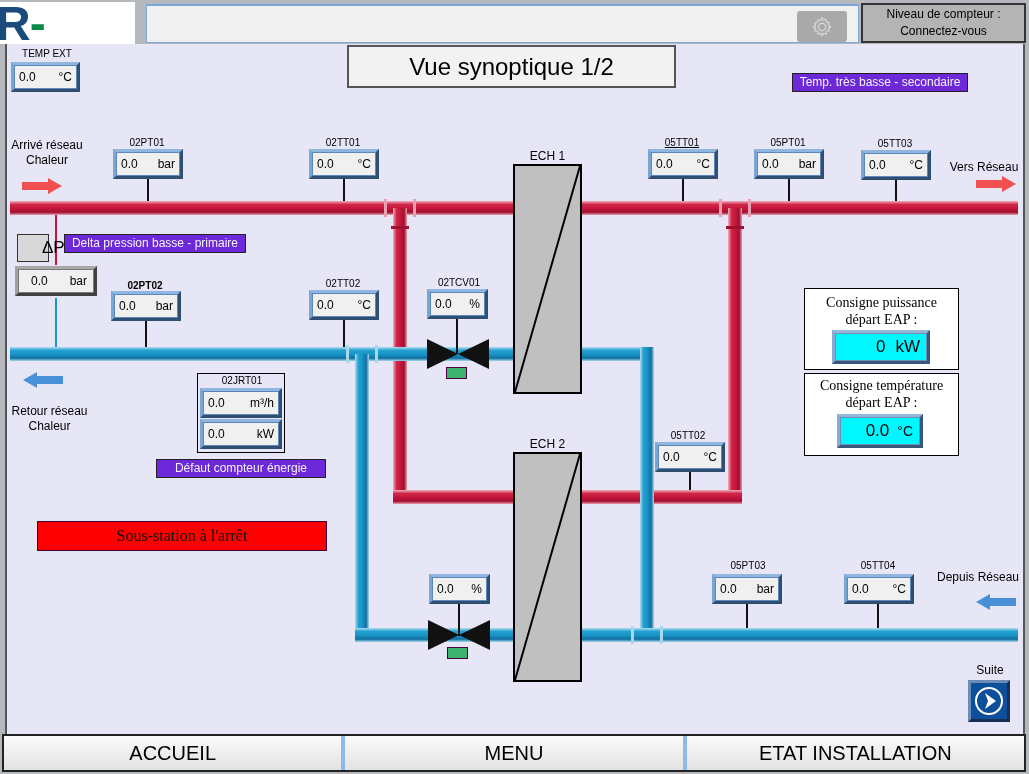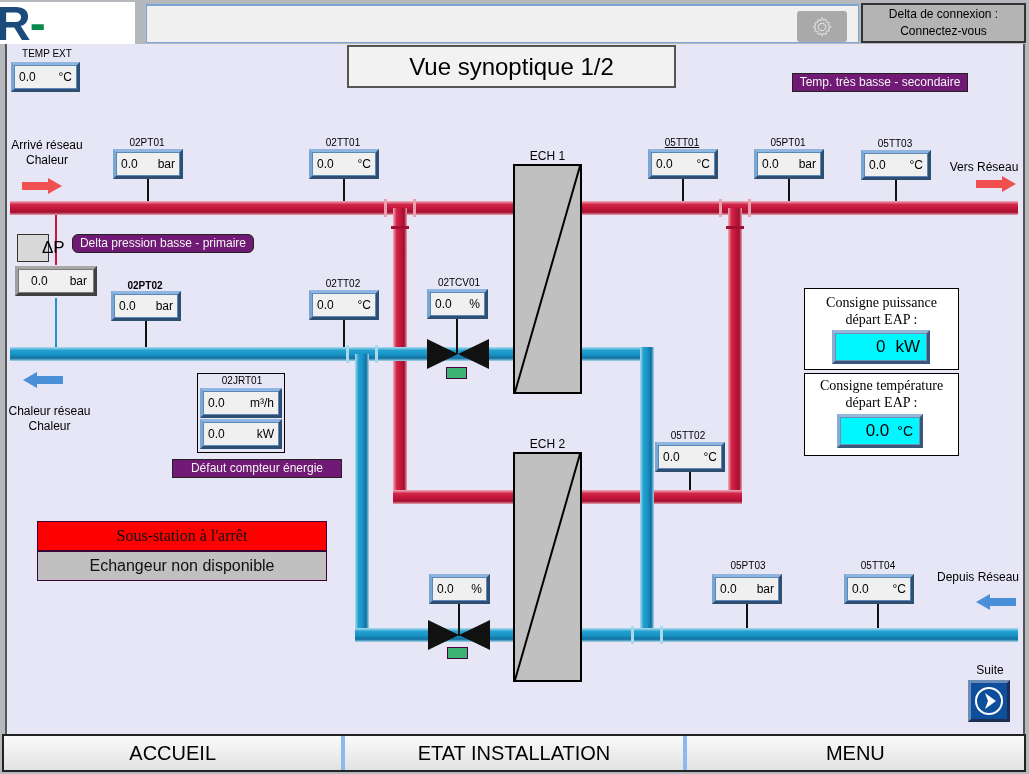--- a/index.html
+++ b/index.html
@@ -11,21 +11,21 @@
   #topbar { position: absolute; left: 146px; top: 4px; width: 713px; height: 39px; background: #f0f0f0; border: 1px solid #7aa7d8; border-top: 2px solid #7aa7d8; }
   #gear { position: absolute; left: 797px; top: 11px; width: 50px; height: 31px; background: #a9a9a9; border-radius: 3px; display:flex; align-items:center; justify-content:center; }
   #conn { position: absolute; left: 861px; top: 3px; width: 165px; height: 40px; background: #b4b4b4; border: 2px solid #333; text-align: center; font-size: 12px; color: #000; line-height: 17px; padding-top: 1px; }
   #panel { position: absolute; left: 5px; top: 44px; width: 1020px; height: 690px; background: #e6e6f7; border-left: 2px solid #555; border-right: 2px solid #555; }
   .abs { position: absolute; }
   .tag { position: absolute; font-size: 10px; color: #000; text-align: center; width: 80px; }
   .gauge { position: absolute; height: 30px; background: #5b88b8; border-top: 3px solid #8fb6e0; border-left: 3px solid #7aa6d4; border-right: 3px solid #2f4f72; border-bottom: 3px solid #2f4f72; }
   .gauge .inner { position: absolute; left: 1px; top: 1px; right: 1px; bottom: 1px; background: #f0f0f0; font-size: 12px; color: #000; display: flex; justify-content: space-between; align-items: center; padding: 0 4px; }
   .gauge.grey { background: #7a7a7a; border-top-color: #a8a8a8; border-left-color: #a0a0a0; border-right-color: #404040; border-bottom-color: #404040; }
   .stem { position: absolute; width: 2px; background: #111; }
-  .alarm { position: absolute; height: 19px; background: #701a75; border: 1px solid #222; color: #f4f4f4; font-size: 12px; text-align: center; line-height: 17px; white-space: nowrap; overflow: hidden; }
+  .alarm { position: absolute; height: 19px; background: #6d28d9; border: 1px solid #222; color: #f4f4f4; font-size: 12px; text-align: center; line-height: 17px; white-space: nowrap; overflow: hidden; }
   #title { position: absolute; left: 347px; top: 45px; width: 329px; height: 43px; background: #f2f2f2; border: 2px solid #555; font-size: 24px; text-align: center; line-height: 40px; color: #000; }
   .lbl { position: absolute; font-size: 12px; color: #000; text-align: center; line-height: 15px; }
   .ech { position: absolute; width: 69px; background: #c0c0c0; border: 2px solid #000; }
   .ech-label { position: absolute; font-size: 12px; width: 69px; text-align: center; }
   .consigne { position: absolute; background: #fff; border: 1px solid #000; text-align: center; font-size: 14px; line-height: 17px; color: #000; font-family: Liberation Serif, serif; }
   .cyan { position: absolute; background: #6b8fb5; border-top: 3px solid #95b7dc; border-left: 3px solid #88acd4; border-right: 3px solid #3a5779; border-bottom: 3px solid #3a5779; }
   .cyan .inner { position:absolute; left:1px; right:1px; top:1px; bottom:1px; background:#00f7ff; display:flex; align-items:center; justify-content:flex-end; padding-right:6px; font-size:17px; color:#000; }
   .status { position: absolute; left: 37px; width: 290px; height: 30px; border: 1px solid #3a003a; text-align: center; font-size: 16px; line-height: 28px; color: #111; }
   #bottombar { position: absolute; left: 2px; top: 734px; width: 1024px; height: 38px; display: flex; border: 2px solid #222; background: #f3f3f3; }
   .navbtn { flex: 1; text-align: center; font-size: 20px; line-height: 34px; color: #000; background: linear-gradient(#fafafa, #e2e2e2); border-right: 4px solid #8cbaf0; }
@@ -42,21 +42,21 @@
       <span><span class="r" style="position: static; font-size: inherit;">R</span><span style="position: static; font-size: inherit;">-CUE</span></span>
     </div>
   <div id="topbar"></div>
   <div id="gear">
     <svg width="22" height="22" viewBox="0 0 24 24">
         <circle cx="12" cy="12" r="4" fill="none" stroke="#ddd" stroke-width="1.2"></circle>
         <path d="M12 2l1.5 2.5 2.8-.8.6 2.9 2.9.6-.8 2.8L21.5 12l-2.5 1.5.8 2.8-2.9.6-.6 2.9-2.8-.8L12 21.5l-1.5-2.5-2.8.8-.6-2.9-2.9-.6.8-2.8L2.5 12 5 10.5l-.8-2.8 2.9-.6.6-2.9 2.8.8z" fill="none" stroke="#ddd" stroke-width="1.2"></path>
       </svg>
   </div>
   <div id="conn">
-    <div>Delta de connexion :</div>
+    <div>Niveau de compteur :</div>
     <div>Connectez-vous</div>
   </div>
 
   <div id="panel"></div>
 
   <svg class="abs" style="left:0;top:0;" width="1029" height="774">
     <defs>
       <linearGradient id="hotH" x1="0" y1="0" x2="0" y2="1">
         <stop offset="0" stop-color="#f0b0c0"></stop>
           <stop offset="0.25" stop-color="#d02848"></stop>
@@ -128,39 +128,39 @@
 
   <div class="lbl" style="left:2px;top:138px;width:90px;">
     <div>Arrivé réseau</div>
       <div>Chaleur</div>
   </div>
   <svg class="arrow" style="left:22px;top:178px;" width="40" height="16">
       <polygon points="0,4 26,4 26,0 40,8 26,16 26,12 0,12" fill="#f05050"></polygon>
     </svg>
 
   <div class="lbl" style="left:2px;top:404px;width:95px;">
-    <div>Chaleur réseau</div>
+    <div>Retour réseau</div>
       <div>Chaleur</div>
   </div>
   <svg class="arrow" style="left:23px;top:372px;" width="40" height="16">
       <polygon points="40,4 14,4 14,0 0,8 14,16 14,12 40,12" fill="#4a90d9"></polygon>
     </svg>
 
   <div class="lbl" style="left:944px;top:160px;width:80px;">Vers Réseau</div>
   <svg class="arrow" style="left:976px;top:176px;" width="40" height="16">
       <polygon points="0,4 26,4 26,0 40,8 26,16 26,12 0,12" fill="#f05050"></polygon>
     </svg>
 
   <div class="lbl" style="left:930px;top:570px;width:96px;">Depuis Réseau</div>
   <svg class="arrow" style="left:976px;top:594px;" width="40" height="16">
       <polygon points="40,4 14,4 14,0 0,8 14,16 14,12 40,12" fill="#4a90d9"></polygon>
     </svg>
 
   <div class="abs" style="left:17px;top:234px;width:32px;height:28px;background:#d8d8d8;border:1px solid #333;font-size:17px;text-align:center;line-height:26px;padding-left:24px;">ΔP</div>
-  <div class="alarm" style="left:72px;top:234px;width:182px;border-radius:6px;">Delta pression basse - primaire</div>
+  <div class="alarm" style="left:64px;top:234px;width:182px;">Delta pression basse - primaire</div>
   <div class="gauge grey" style="left:15px;top:266px;width:82px;">
     <div class="inner" style="padding:0 6px 0 12px;">
         <span>0.0</span>
         <span>bar</span>
       </div>
   </div>
 
   <div class="tag" style="left:107px;top:137px;">02PT01</div>
   <div class="gauge" style="left:113px;top:149px;width:70px;">
     <div class="inner">
@@ -260,21 +260,21 @@
         <span>0.0</span>
         <span>m³/h</span>
       </div>
   </div>
   <div class="gauge" style="left:200px;top:419px;width:82px;">
     <div class="inner">
         <span>0.0</span>
         <span>kW</span>
       </div>
   </div>
-  <div class="alarm" style="left:172px;top:459px;width:170px;">Défaut compteur énergie</div>
+  <div class="alarm" style="left:156px;top:459px;width:170px;">Défaut compteur énergie</div>
 
   <div class="tag" style="left:648px;top:430px;">05TT02</div>
   <div class="gauge" style="left:655px;top:442px;width:70px;">
     <div class="inner">
         <span>0.0</span>
         <span>°C</span>
       </div>
   </div>
   <div class="stem" style="left:689px;top:472px;height:18px;"></div>
 
@@ -293,21 +293,20 @@
     <div>départ EAP :</div>
   </div>
   <div class="cyan" style="left:837px;top:414px;width:86px;height:34px;">
     <div class="inner">
         <span>0.0</span>
         <span style="margin-left:8px;font-size:14px;">°C</span>
       </div>
   </div>
 
   <div class="status" style="top:521px;background:#ff0000;font-family:Liberation Serif, serif;">Sous-station à l'arrêt</div>
-  <div class="status" style="top:551px;background:#c0c0c0;">Echangeur non disponible</div>
 
   <div class="tag" style="left:419px;top:582px;">02TCV02</div>
   <div class="gauge" style="left:429px;top:574px;width:61px;">
     <div class="inner">
         <span>0.0</span>
         <span>%</span>
       </div>
   </div>
   <div class="stem" style="left:458px;top:604px;height:32px;"></div>
   <svg class="valve" style="left:428px;top:620px;" width="62" height="30">
@@ -337,16 +336,16 @@
   <div class="lbl" style="left:962px;top:663px;width:56px;">Suite</div>
   <div id="suite-btn">
     <svg width="30" height="30" viewBox="0 0 30 30">
         <circle cx="15" cy="15" r="13" fill="none" stroke="#fff" stroke-width="2"></circle>
         <polygon points="11,7 22,15 11,23 14,15" fill="#fff"></polygon>
       </svg>
   </div>
 
   <div id="bottombar">
     <div class="navbtn">ACCUEIL</div>
+    <div class="navbtn">MENU</div>
     <div class="navbtn">ETAT INSTALLATION</div>
-    <div class="navbtn">MENU</div>
   </div>
 </div>
 
 </body></html>

